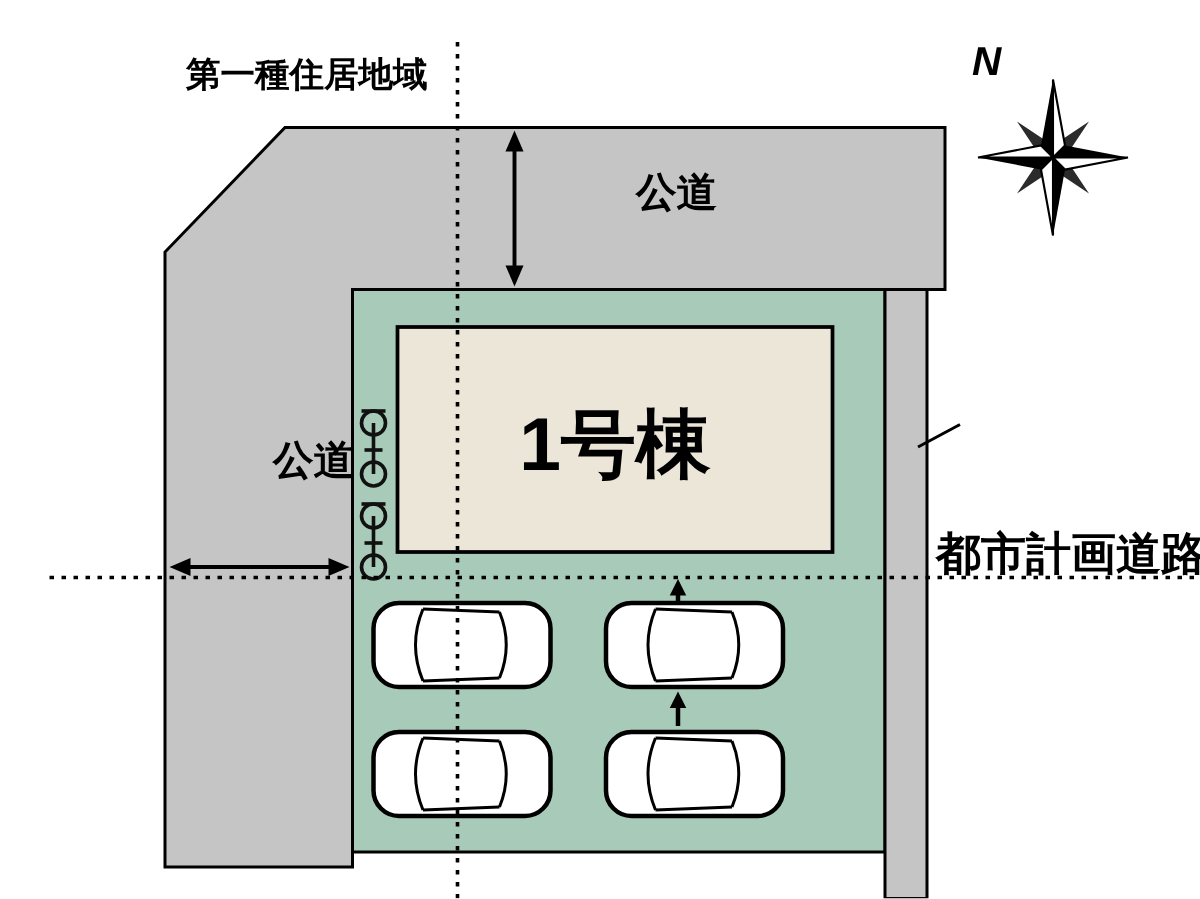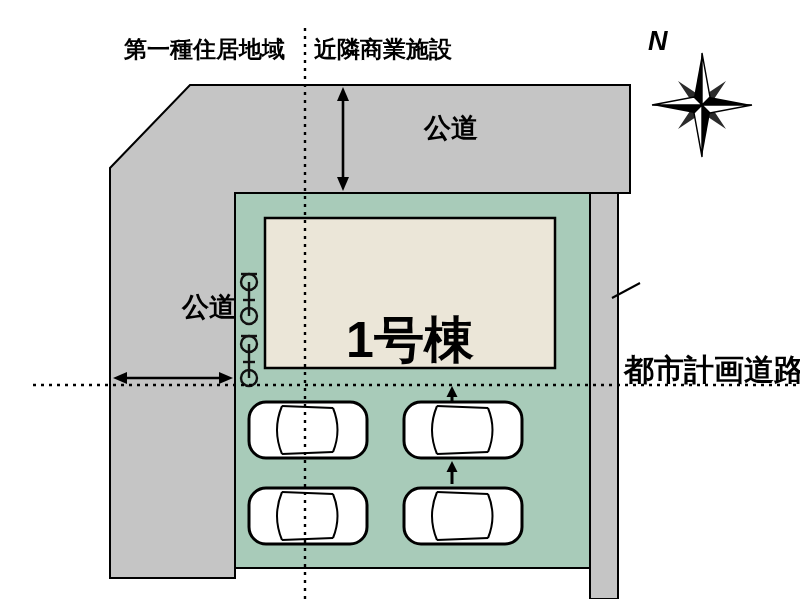--- a/index.html
+++ b/index.html
@@ -83,30 +83,29 @@
       <path d="M752,105 L710,113 L702,105 Z" fill="#fff" stroke="#000" stroke-width="1.4"></path>
       <path d="M702,157 L710,113 L702,105 Z" fill="#000"></path>
       <path d="M702,157 L694,113 L702,105 Z" fill="#fff" stroke="#000" stroke-width="1.4"></path>
       <path d="M652,105 L694,113 L702,105 Z" fill="#000"></path>
       <path d="M652,105 L694,97 L702,105 Z" fill="#fff" stroke="#000" stroke-width="1.4"></path>
     </g>
   </svg>
 
   <div class="lbl" style="left:124px;top:36px;font-size:23px;">第一種住居地域</div>
 
-  <div class="lbl" style="left:314px;top:36px;font-size:23px;">近隣商業施設</div>
 
   <div class="lbl center" style="left:350px;top:112px;width:128px;font-size:27px;">
     <div>公道</div>
   </div>
 
   <div class="lbl center" style="left:110px;top:291px;width:126px;font-size:27px;">
     <div>公道</div>
   </div>
 
-  <div class="lbl" style="left:265px;top:218px;width:290px;height:156px;display:flex;align-items:center;justify-content:center;font-size:50px;margin-top:44px;">1号棟</div>
+  <div class="lbl" style="left:265px;top:218px;width:290px;height:156px;display:flex;align-items:center;justify-content:center;font-size:50px;">1号棟</div>
 
 
   <div class="lbl" style="left:624px;top:352px;font-size:30px;">都市計画道路</div>
 
   <div class="lbl" style="left:648px;top:25px;font-size:27px;font-style:italic;">N</div>
 
 </div>
 
 </body></html>

